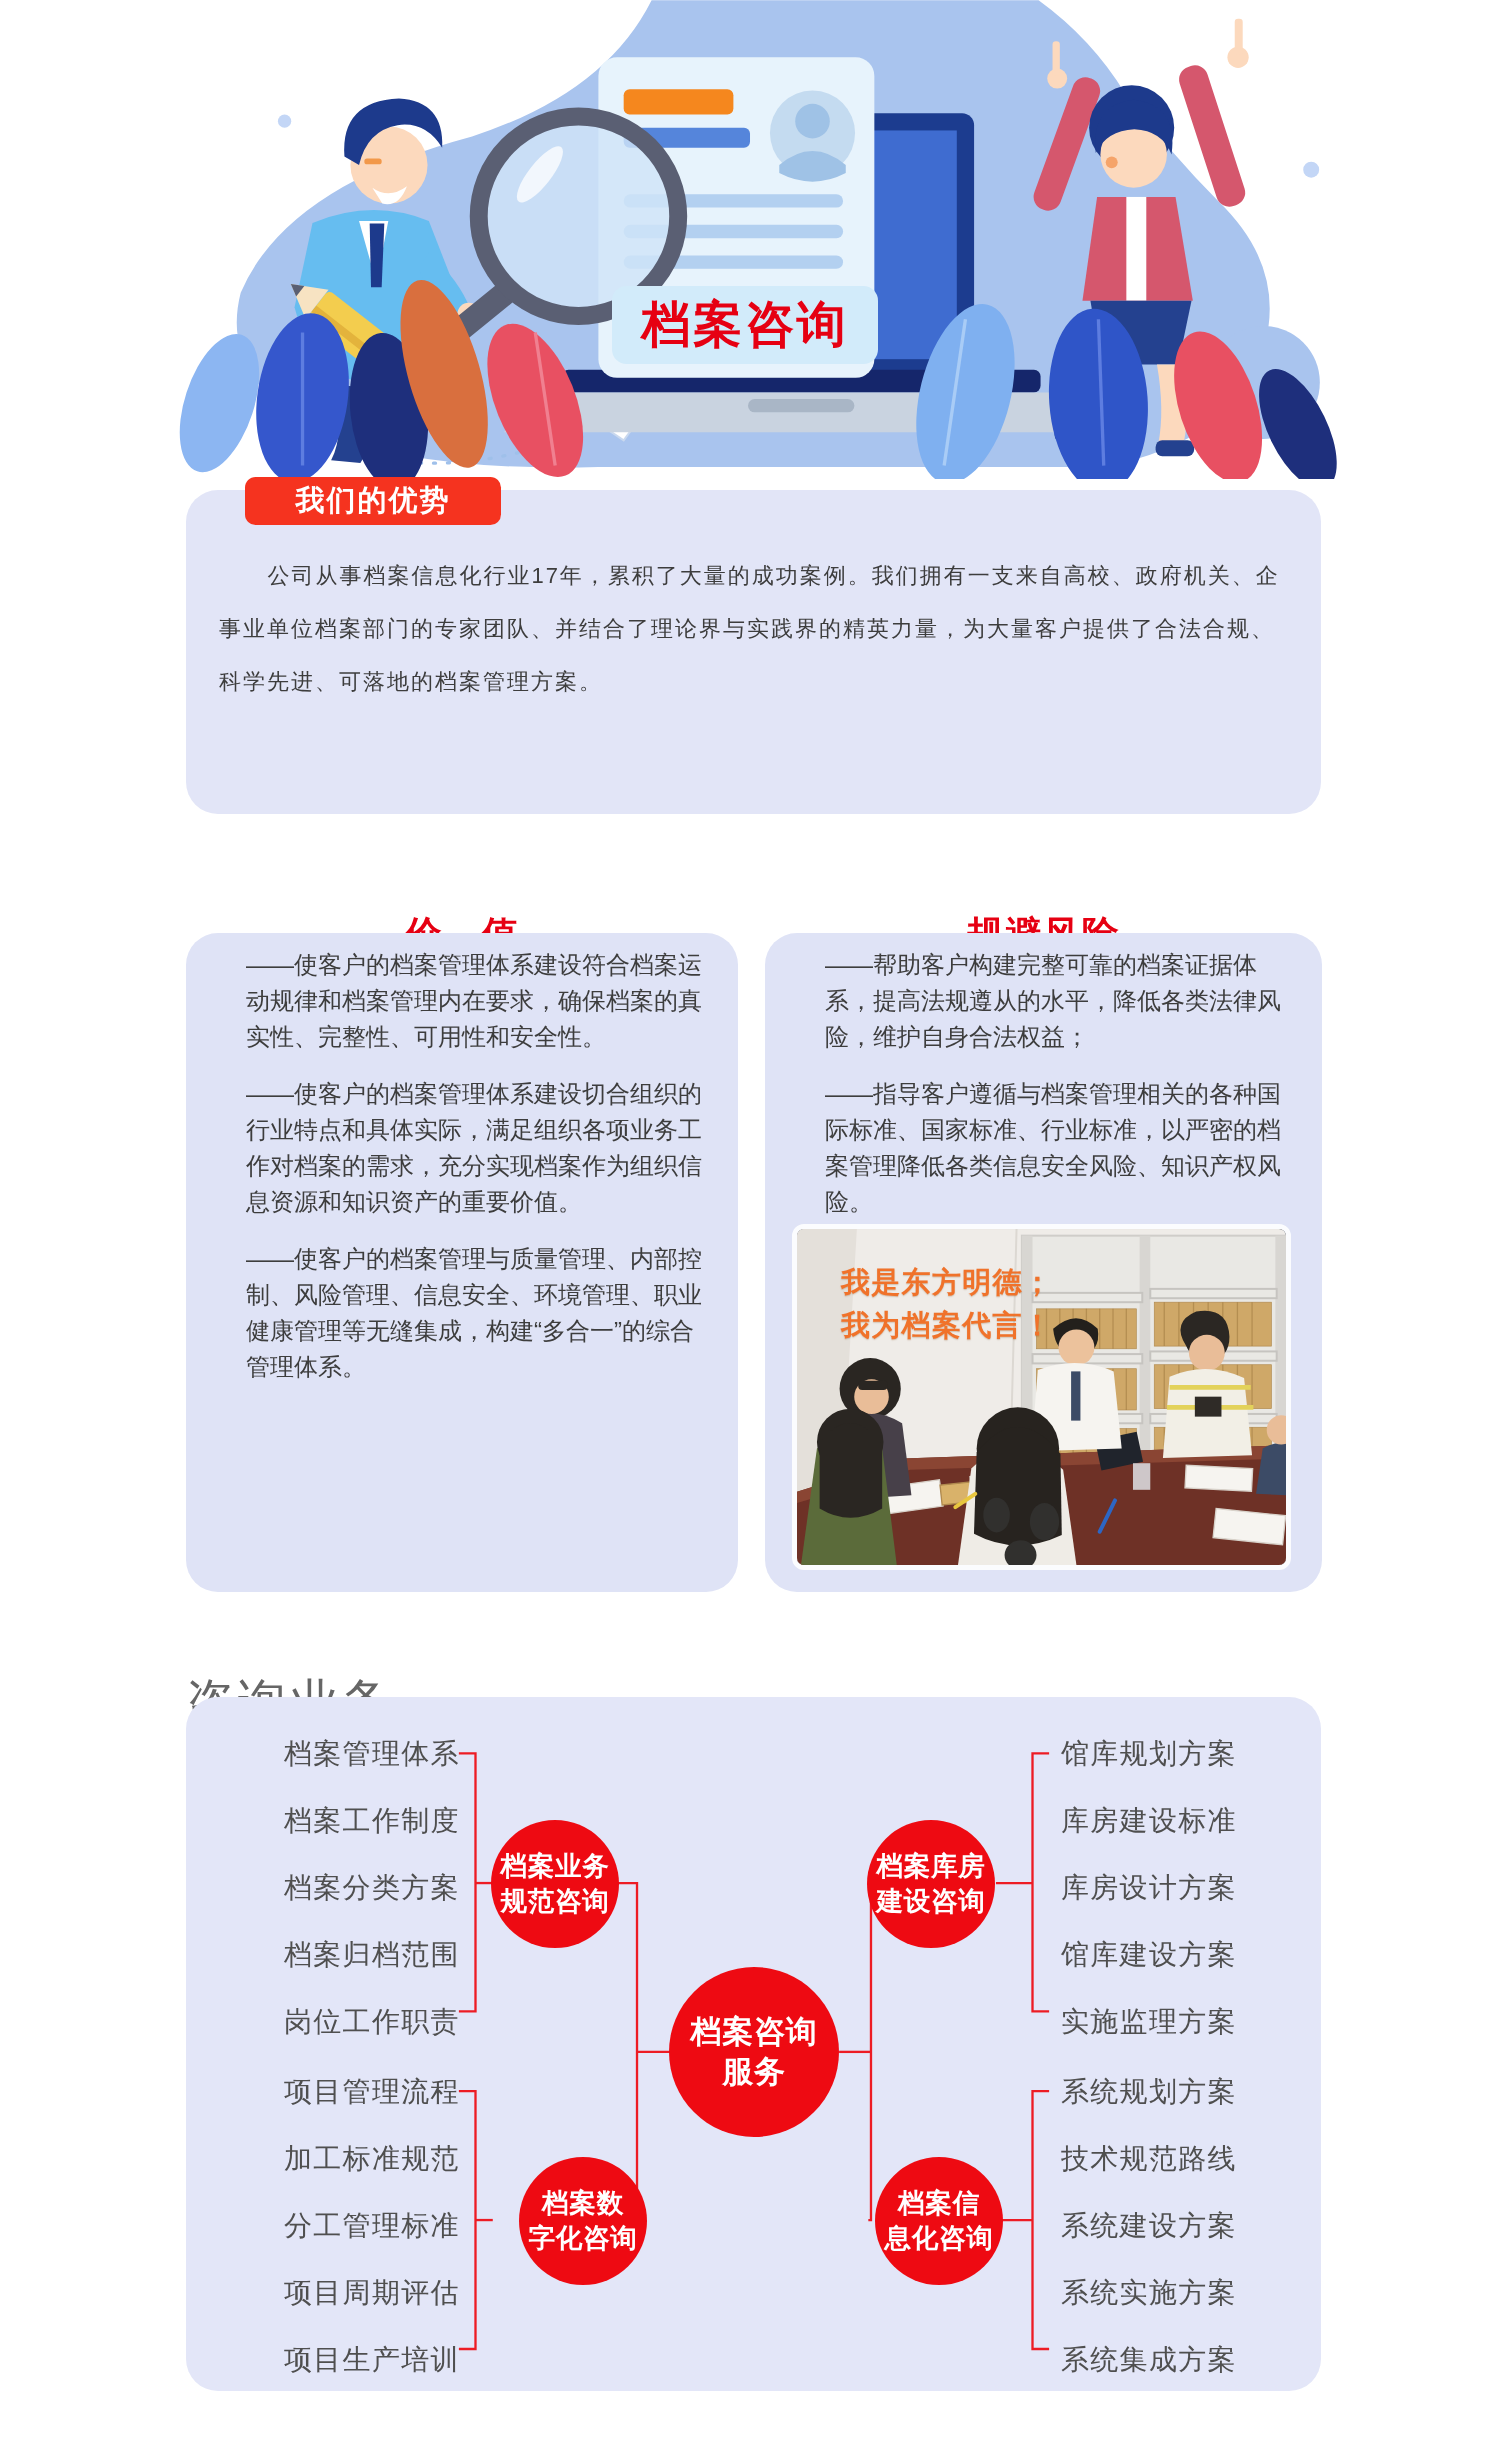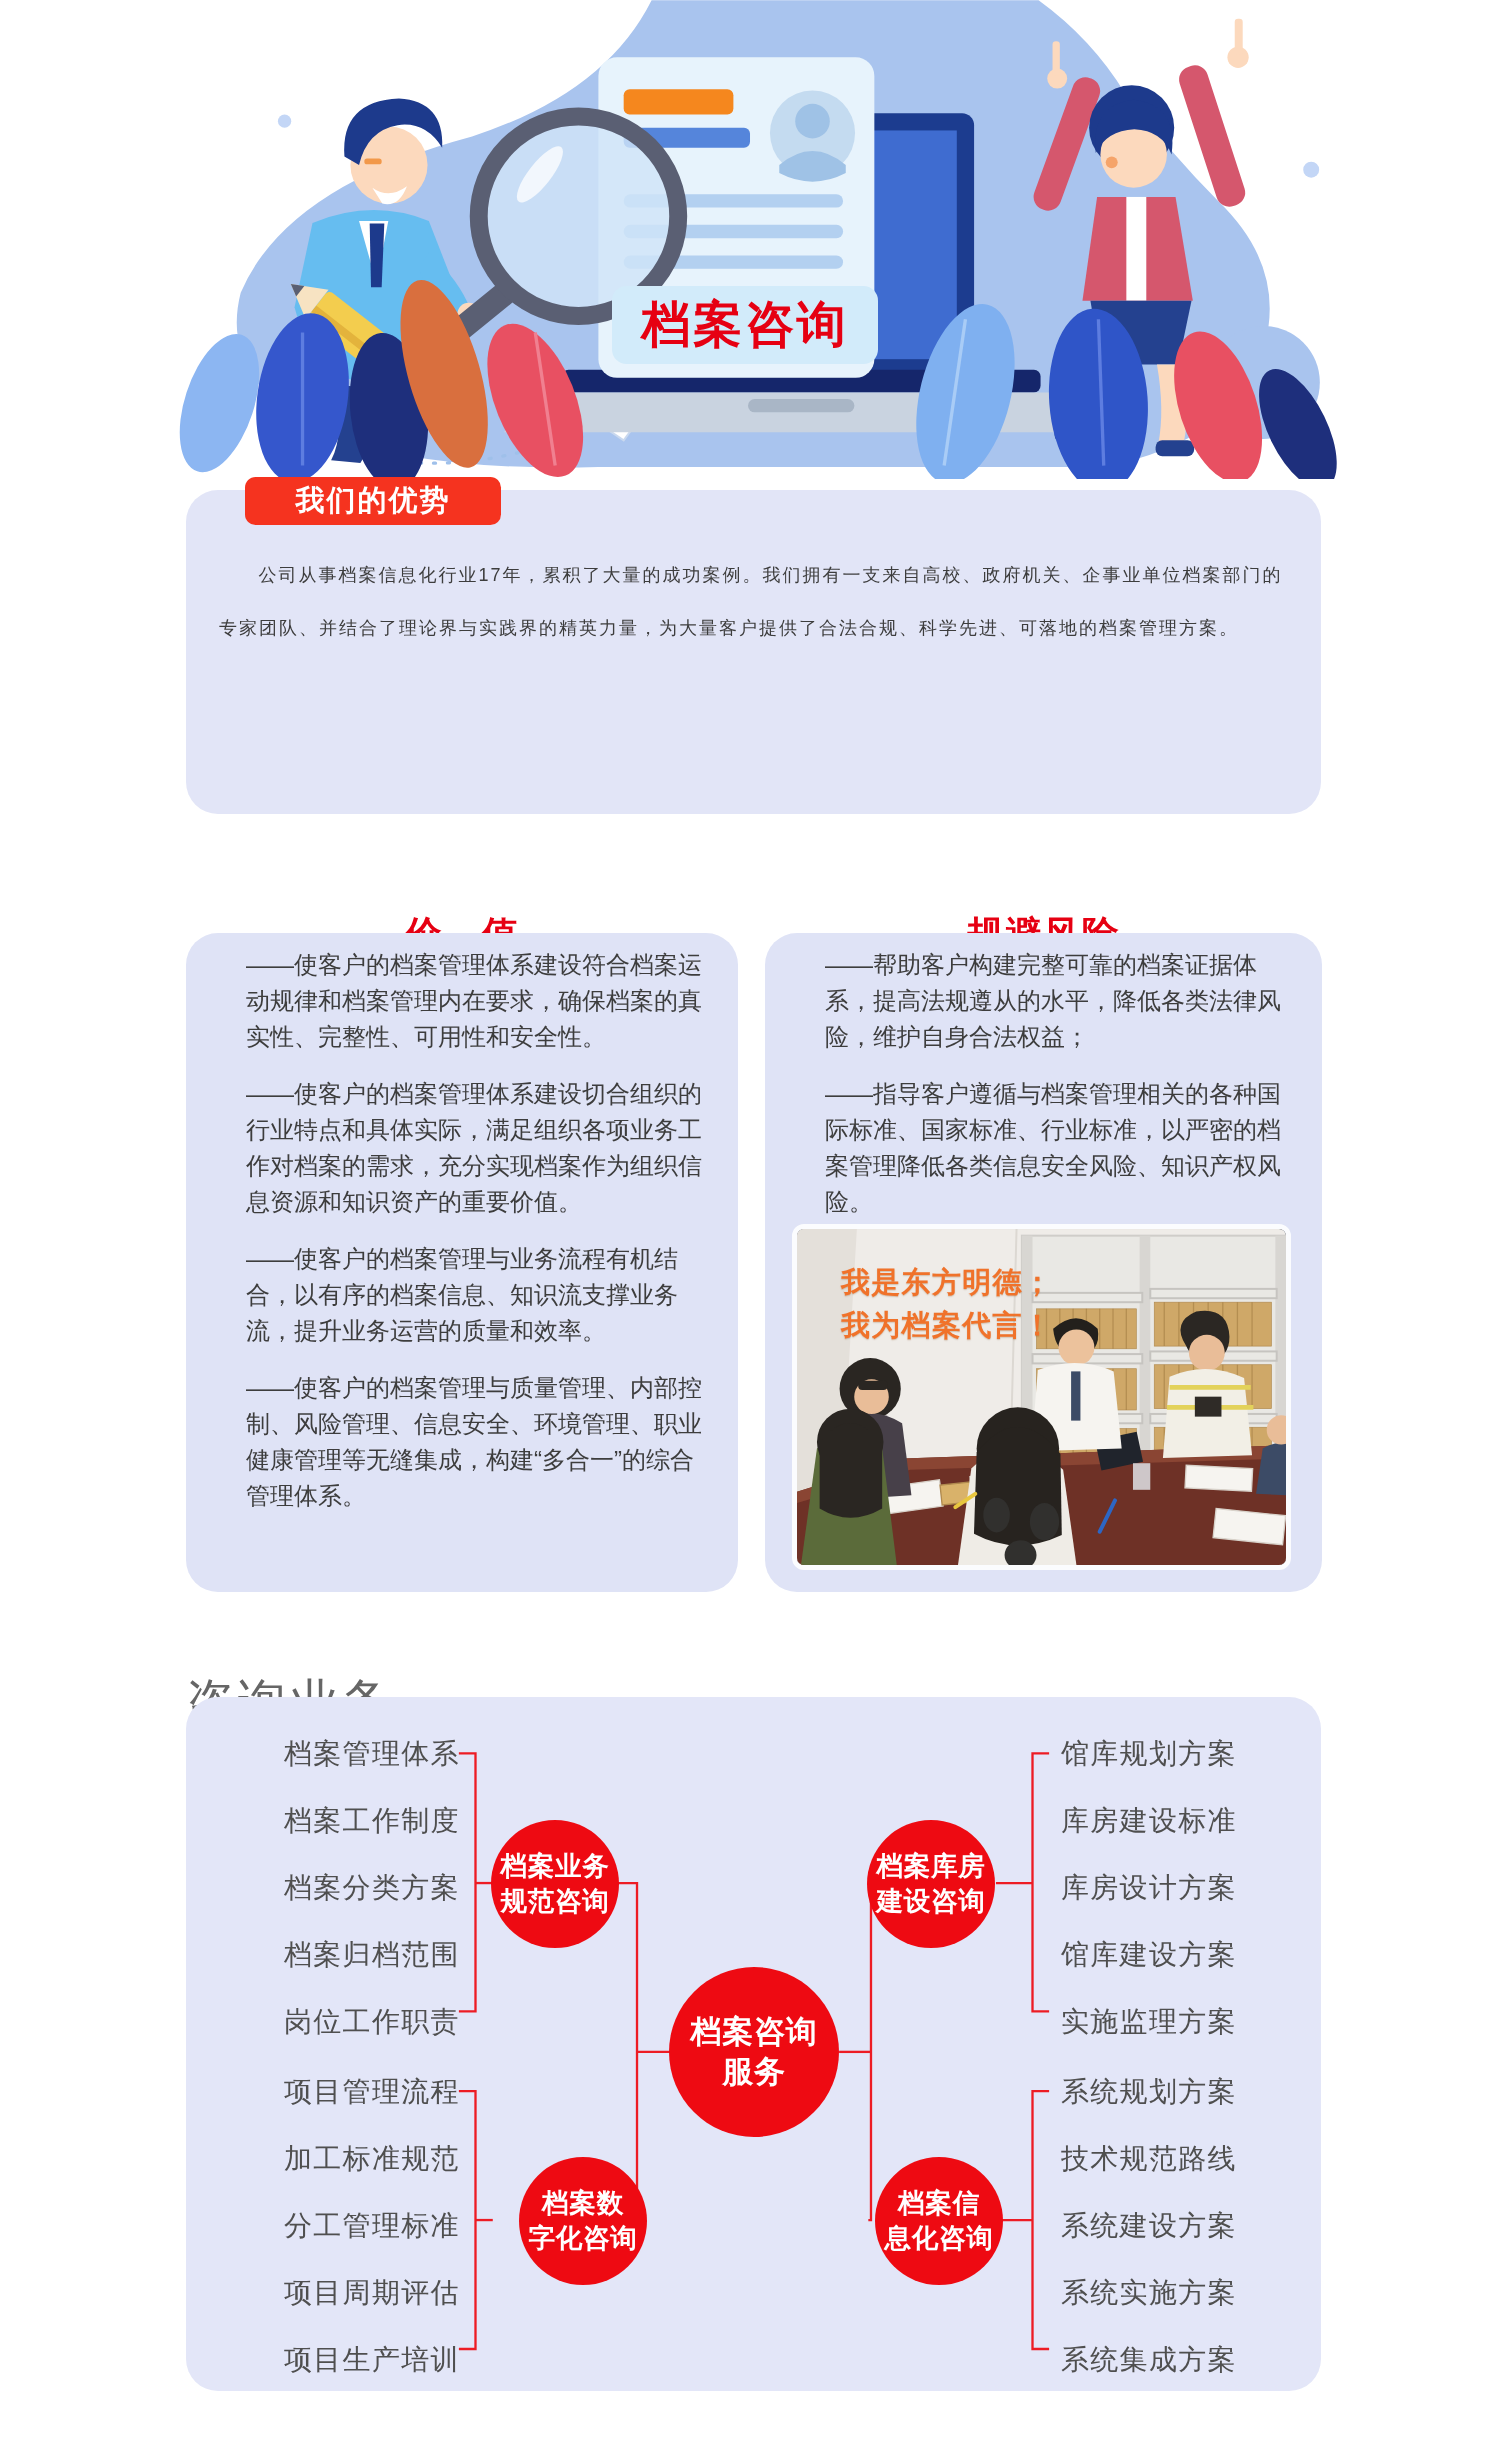--- a/index.html
+++ b/index.html
@@ -12,21 +12,21 @@
   .hero-title-box{position:absolute;left:612px;top:286px;width:266px;height:78px;
     background:#d2ebfa;border-radius:14.6px;display:flex;align-items:center;justify-content:center;}
   .hero-title{font-size:49px;font-weight:700;color:#e60012;letter-spacing:2.7px;}
 
   
   .badge{position:absolute;left:245px;top:477px;width:256px;height:48px;background:#f5331f;
     border-radius:10.6px;color:#ffffff;font-size:29px;font-weight:700;letter-spacing:2px;
     display:flex;align-items:center;justify-content:center;z-index:5;}
   .panel{position:absolute;background:#e2e5f7;border-radius:32px;}
   .panel-advantages{left:186px;top:490px;width:1135px;height:324px;}
-  .panel-advantages p{margin:0;padding:59px 37px 0 33px;font-size:18px;line-height:53px;
+  .panel-advantages p{margin:0;padding:59px 37px 0 33px;font-size:22px;line-height:53px;
     letter-spacing:2px;color:#3d3d3d;text-indent:2.2em;}
 
   
   .heading{position:absolute;text-align:center;font-size:37px;font-weight:700;color:#e60012;letter-spacing:1.3px;}
   .heading-value{left:186px;top:879px;width:552px;}
   .heading-risk{left:765px;top:879px;width:557px;}
   .panel-value{left:186px;top:933px;width:552px;height:659px;background:#dfe3f6;}
   .panel-risk{left:765px;top:933px;width:557px;height:659px;background:#dfe3f6;}
   .panel-value .txt,.panel-risk .txt{padding:14px 28px 0 28px;margin-left:32px;}
   .panel-value p,.panel-risk p{margin:0 0 21px 0;font-size:24px;line-height:36px;color:#3d3d3d;letter-spacing:0px;}
@@ -179,21 +179,20 @@
     <p>公司从事档案信息化行业17年，累积了大量的成功案例。我们拥有一支来自高校、政府机关、企事业单位档案部门的专家团队、并结合了理论界与实践界的精英力量，为大量客户提供了合法合规、科学先进、可落地的档案管理方案。</p>
   </section>
 
   <h2 class="heading heading-value">价　值</h2>
   <h2 class="heading heading-risk">规避风险</h2>
 
   <section class="panel panel-value">
     <div class="txt">
       <p>——使客户的档案管理体系建设符合档案运动规律和档案管理内在要求，确保档案的真实性、完整性、可用性和安全性。</p>
       <p>——使客户的档案管理体系建设切合组织的行业特点和具体实际，满足组织各项业务工作对档案的需求，充分实现档案作为组织信息资源和知识资产的重要价值。</p>
-      <p>——使客户的档案管理与业务流程有机结合，以有序的档案信息、知识流支撑业务流，提升业务运营的质量和效率。</p>
       <p>——使客户的档案管理与质量管理、内部控制、风险管理、信息安全、环境管理、职业健康管理等无缝集成，构建“多合一”的综合管理体系。</p>
     </div>
   </section>
 
   <section class="panel panel-risk">
     <div class="txt">
       <p>——帮助客户构建完整可靠的档案证据体系，提高法规遵从的水平，降低各类法律风险，维护自身合法权益；</p>
       <p>——指导客户遵循与档案管理相关的各种国际标准、国家标准、行业标准，以严密的档案管理降低各类信息安全风险、知识产权风险。</p>
     </div>
   </section>

